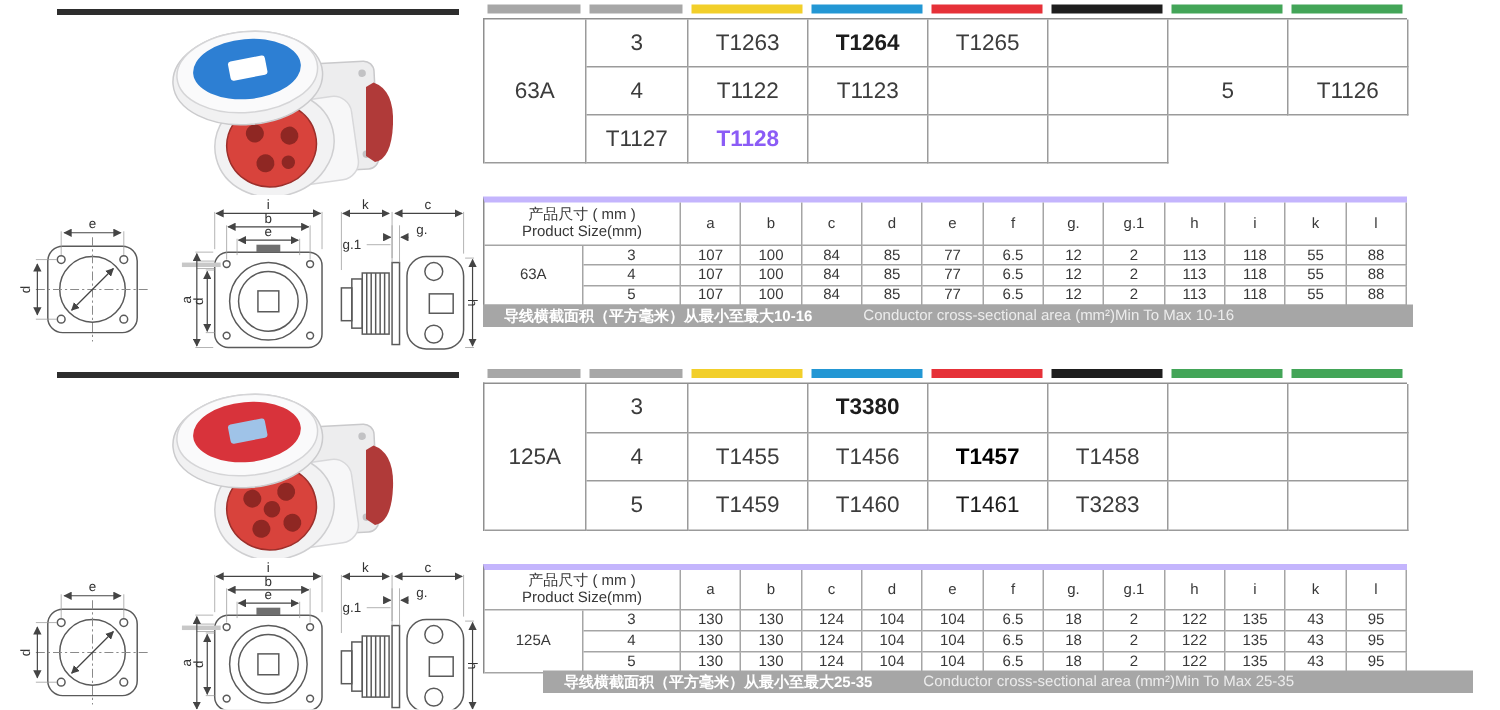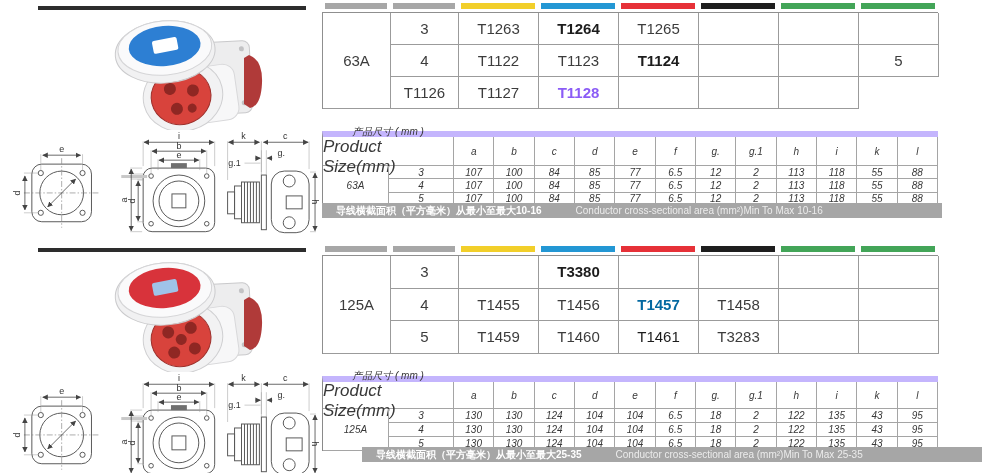--- a/index.html
+++ b/index.html
@@ -13,27 +13,27 @@
   .strip{margin:0 3px;}
   .mtable{display:grid;grid-template-columns:68px 68px 80px 80px 80px 80px 80px 80px;
           border-top:1px solid #8f8f8f;border-left:1px solid #8f8f8f;}
   .mtable>div{border-right:1px solid #9b9b9b;border-bottom:1px solid #9b9b9b;
               display:flex;align-items:center;justify-content:center;font-size:15px;color:#3c3c3c;}
   .mt1{grid-auto-rows:32px;} .mt2{grid-auto-rows:32.5px;}
   .ampcell{grid-column:1;grid-row:1/4;}
   
   .dwrap{position:absolute;left:322px;width:616px;}
   .dtable{display:grid;grid-template-columns:66px 65px repeat(12,1fr);
-          border-top:6px solid #c4b5fd;border-left:1px solid #8a8a8a;font-style:italic;}
+          border-top:4px solid #c4b5fd;border-left:1px solid #8a8a8a;}
   .dtable>div{border-right:1px solid #a5a5a5;border-bottom:1px solid #a5a5a5;
               display:flex;align-items:center;justify-content:center;font-size:10px;color:#383838;}
   .dt1{grid-template-rows:29px 13.4px 13.4px 13.4px;}
   .dt2{grid-template-rows:27px 14px 14px 14px;}
   .title{grid-column:1/3;grid-row:1;flex-direction:column;line-height:1.15;}
-  .tcn{font-size:10px;} .ten{font-size:17px;}
+  .tcn{font-size:10px;} .ten{font-size:10px;}
   .damp{grid-column:1;grid-row:2/5;font-size:11px;}
   
   .banner{position:absolute;left:322px;width:620px;height:15px;background:#a6a6a6;
           display:flex;align-items:center;gap:34px;padding-left:14px;box-sizing:border-box;}
   .bcn{color:#fff;font-weight:700;font-size:10px;white-space:nowrap;}
   .ben{color:#ececec;font-size:10px;white-space:nowrap;}
   svg text{font-family:"Liberation Sans",sans-serif;font-size:9px;fill:#333;text-anchor:middle;}
 </style>
 </head>
 <body>
@@ -164,21 +164,20 @@
       <div>3</div>
       <div>T1263</div>
       <div style="font-weight: 700; color: rgb(28, 28, 28);">T1264</div>
       <div>T1265</div>
       <div></div>
       <div></div>
       <div></div>
       <div>4</div>
       <div>T1122</div>
       <div>T1123</div>
-      <div style="font-weight: 700; color: rgb(28, 28, 28);">T1124</div>
       <div></div>
       <div></div>
       <div>5</div>
       <div>T1126</div>
       <div>T1127</div>
       <div style="font-weight: 700; color: #8b5cf6; text-align: right;">T1128</div>
       <div></div>
       <div></div>
       <div></div>
     </div>
@@ -375,21 +374,21 @@
       <div>3</div>
       <div></div>
       <div style="font-weight: 700; color: rgb(28, 28, 28);">T3380</div>
       <div></div>
       <div></div>
       <div></div>
       <div></div>
       <div>4</div>
       <div>T1455</div>
       <div>T1456</div>
-      <div style="font-weight: 700; color: #0369a1;">T1457</div>
+      <div style="font-weight: 700; color: #000000;">T1457</div>
       <div>T1458</div>
       <div></div>
       <div></div>
       <div>5</div>
       <div>T1459</div>
       <div>T1460</div>
       <div style="font-weight: 400; color: rgb(28, 28, 28);">T1461</div>
       <div>T3283</div>
       <div></div>
       <div></div>

